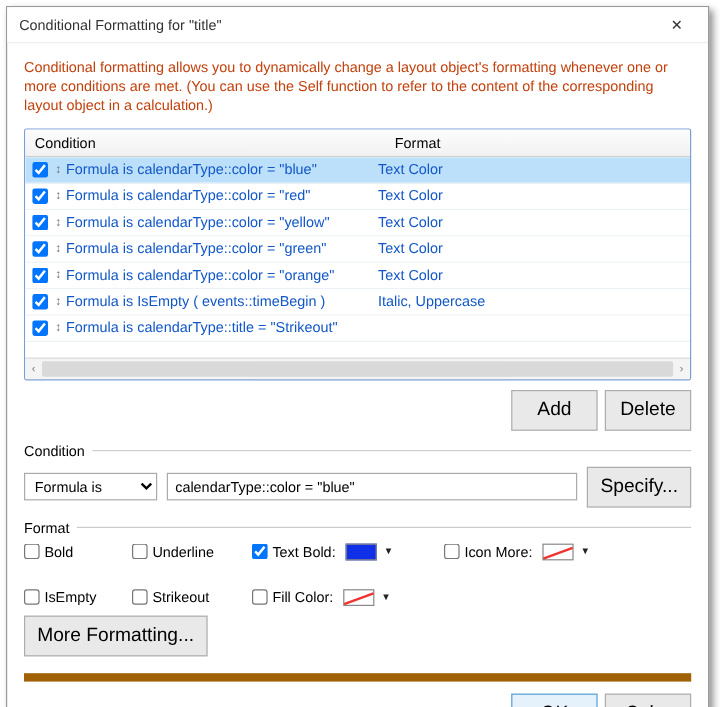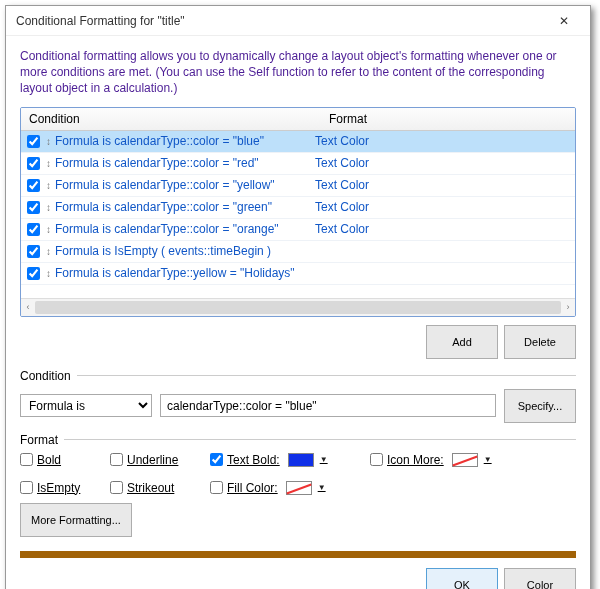--- a/index.html
+++ b/index.html
@@ -26,21 +26,21 @@
     background: #fff;
     border-bottom: 1px solid #eee;
   }
   .titlebar .title { font-size: 12px; color: #333; }
   .closebtn {
     width: 40px; height: 26px;
     display: flex; align-items: center; justify-content: center;
     color: #333;
   }
   .content { padding: 12px 14px 14px 14px; }
-  .intro { color: #4c1d95; line-height: 1.35; margin-bottom: 10px; }
+  .intro { color: #c2410c; line-height: 1.35; margin-bottom: 10px; }
   .listbox {
     border: 1px solid #7a9fd6;
     border-radius: 2px;
     height: 210px;
     display: flex; flex-direction: column;
     overflow: hidden;
   }
   .listhead {
     display: flex;
     background: linear-gradient(#fdfdfd,#f1f1f1);
@@ -77,42 +77,41 @@
   .hscroll .arr.l{left:0}.hscroll .arr.r{right:0}
   .btnrow { display: flex; justify-content: flex-end; gap: 6px; margin-top: 8px; }
   .btn {
     min-width: 72px; height: 28px;
     background: #e9e9e9;
     border: 1px solid #adadad;
     display: inline-flex;
     align-items: center;
     justify-content: center;
     padding: 16px 10px;
-    font-size: 11px;
+    font-size: 16px;
   }
   .fieldset { margin-top: 10px; }
   .legend { display: flex; align-items: center; margin-bottom: 6px; gap: 6px; }
   .legend .line { flex: 1; height: 1px; background: #ccc; }
   .cond-row { display: flex; gap: 8px; align-items: center; }
   select.combo {
-    height: 23px; width: 132px;
+    height: 23px; width: 111px;
     border: 1px solid #aaa; background: #fff; font-size: 12px;
     padding-left: 4px;
   }
   input.txt {
     flex: 1; height: 23px;
     border: 1px solid #aaa; background: #fff; font-size: 12px; padding: 0 6px;
   }
   .fmtgrid {
     display: grid;
     grid-template-columns: 90px 100px 160px 160px;
-    row-gap: 14px;
+    row-gap: 24px;
     align-items: center;
     margin-top: 4px;
-    text-decoration: underline;
   }
   .chk { display: inline-flex; align-items: center; gap: 4px; }
   input[type=checkbox]{ width:13px;height:13px; margin:0; }
   .swatch {
     display: inline-block; width: 26px; height: 14px;
     border: 1px solid #888; vertical-align: middle; margin-left: 4px;
     position: relative;
   }
   .swatch.blue { background: #1030e8; }
   .swatch.none::after {
@@ -170,25 +169,26 @@
           <div class="row">
             <input type="checkbox" class="ck" checked="" style="">
             <span class="grip">↕</span>
             <span class="lnk condtxt">Formula is calendarType::color = "orange"</span>
             <span class="lnk fmttxt">Text Color</span>
           </div>
           <div class="row">
             <input type="checkbox" class="ck" checked="" style="">
             <span class="grip">↕</span>
             <span class="lnk condtxt">Formula is IsEmpty ( events::timeBegin )</span>
-          </div>
-          <div class="row">
-            <input type="checkbox" class="ck" checked="" style="">
-            <span class="grip">↕</span>
-            <span class="lnk condtxt">Formula is calendarType::yellow = "Holidays"</span>
+            <span class="lnk fmttxt">Italic, Uppercase</span>
+          </div>
+          <div class="row">
+            <input type="checkbox" class="ck" checked="" style="">
+            <span class="grip">↕</span>
+            <span class="lnk condtxt">Formula is calendarType::title = "Strikeout"</span>
           </div>
         </div>
       <div class="hscroll">
         <div class="arr l">‹</div>
         <div class="thumb"></div>
         <div class="arr r">›</div>
       </div>
     </div>
 
     <div class="btnrow">

